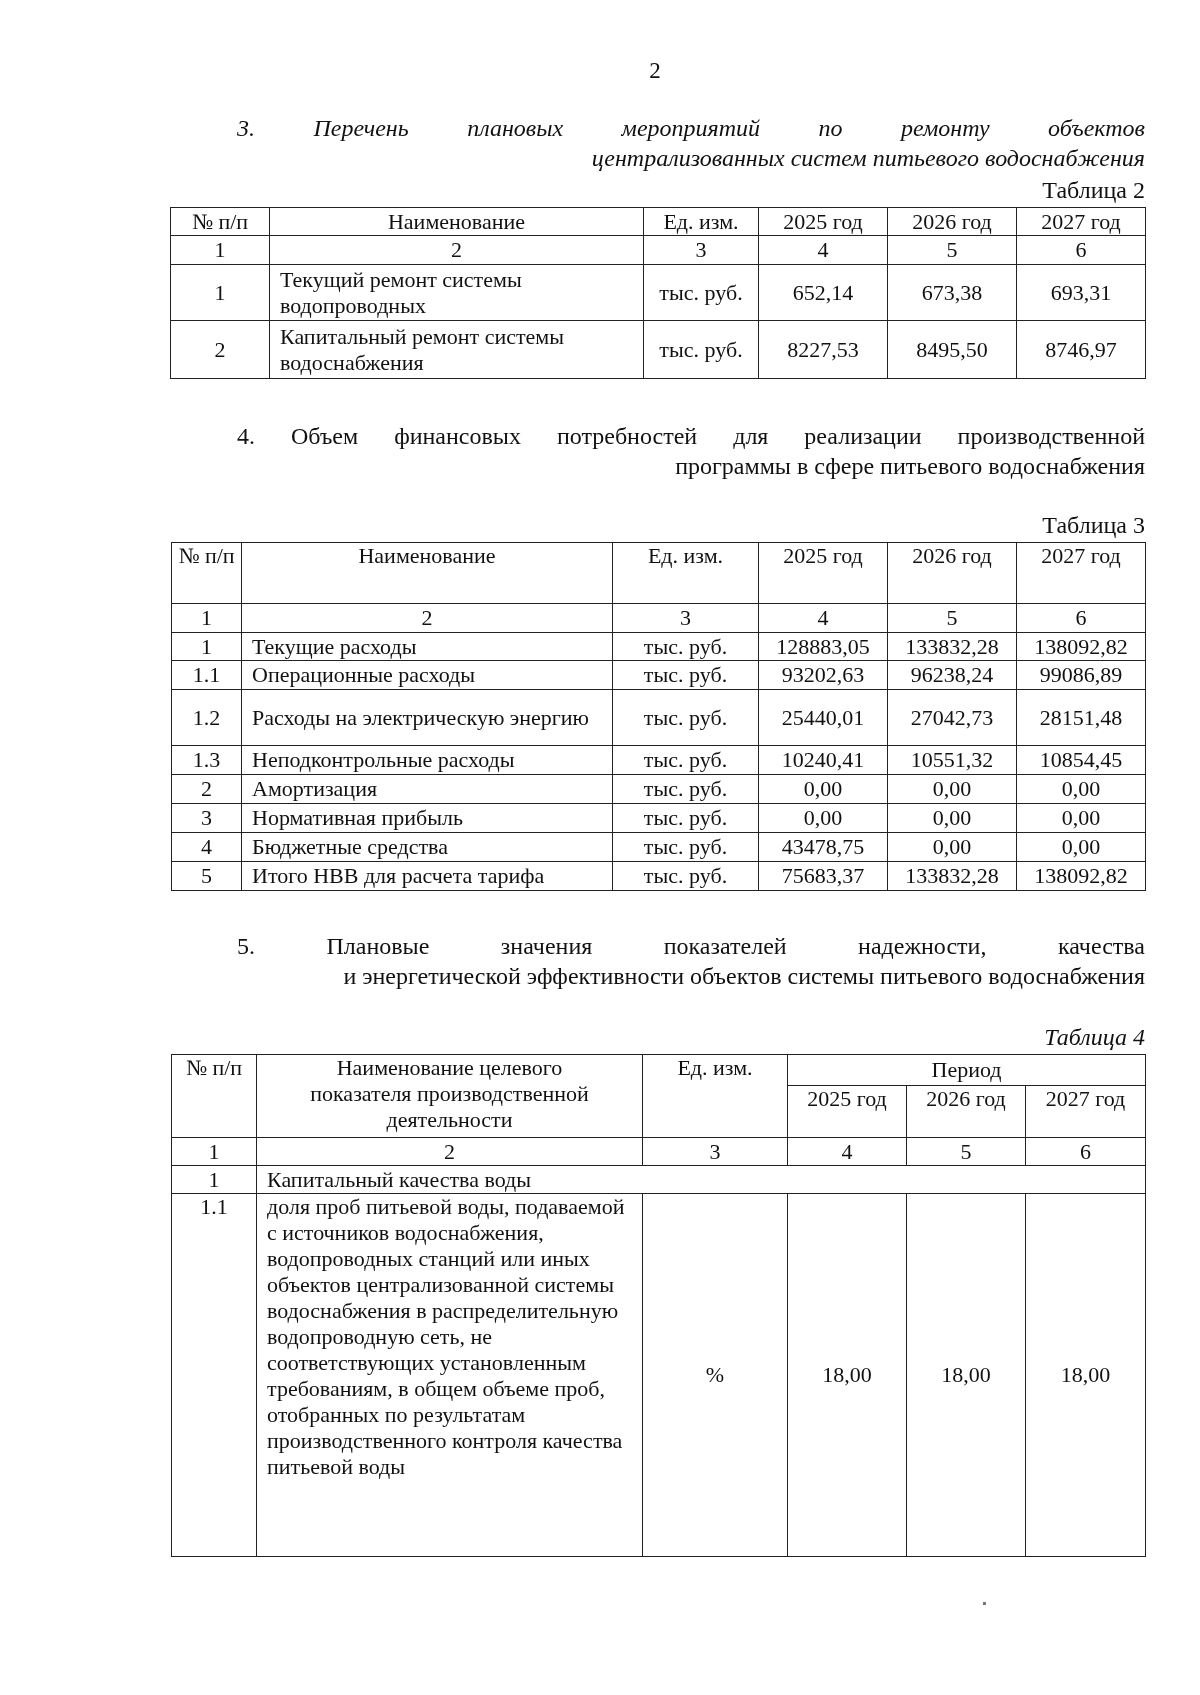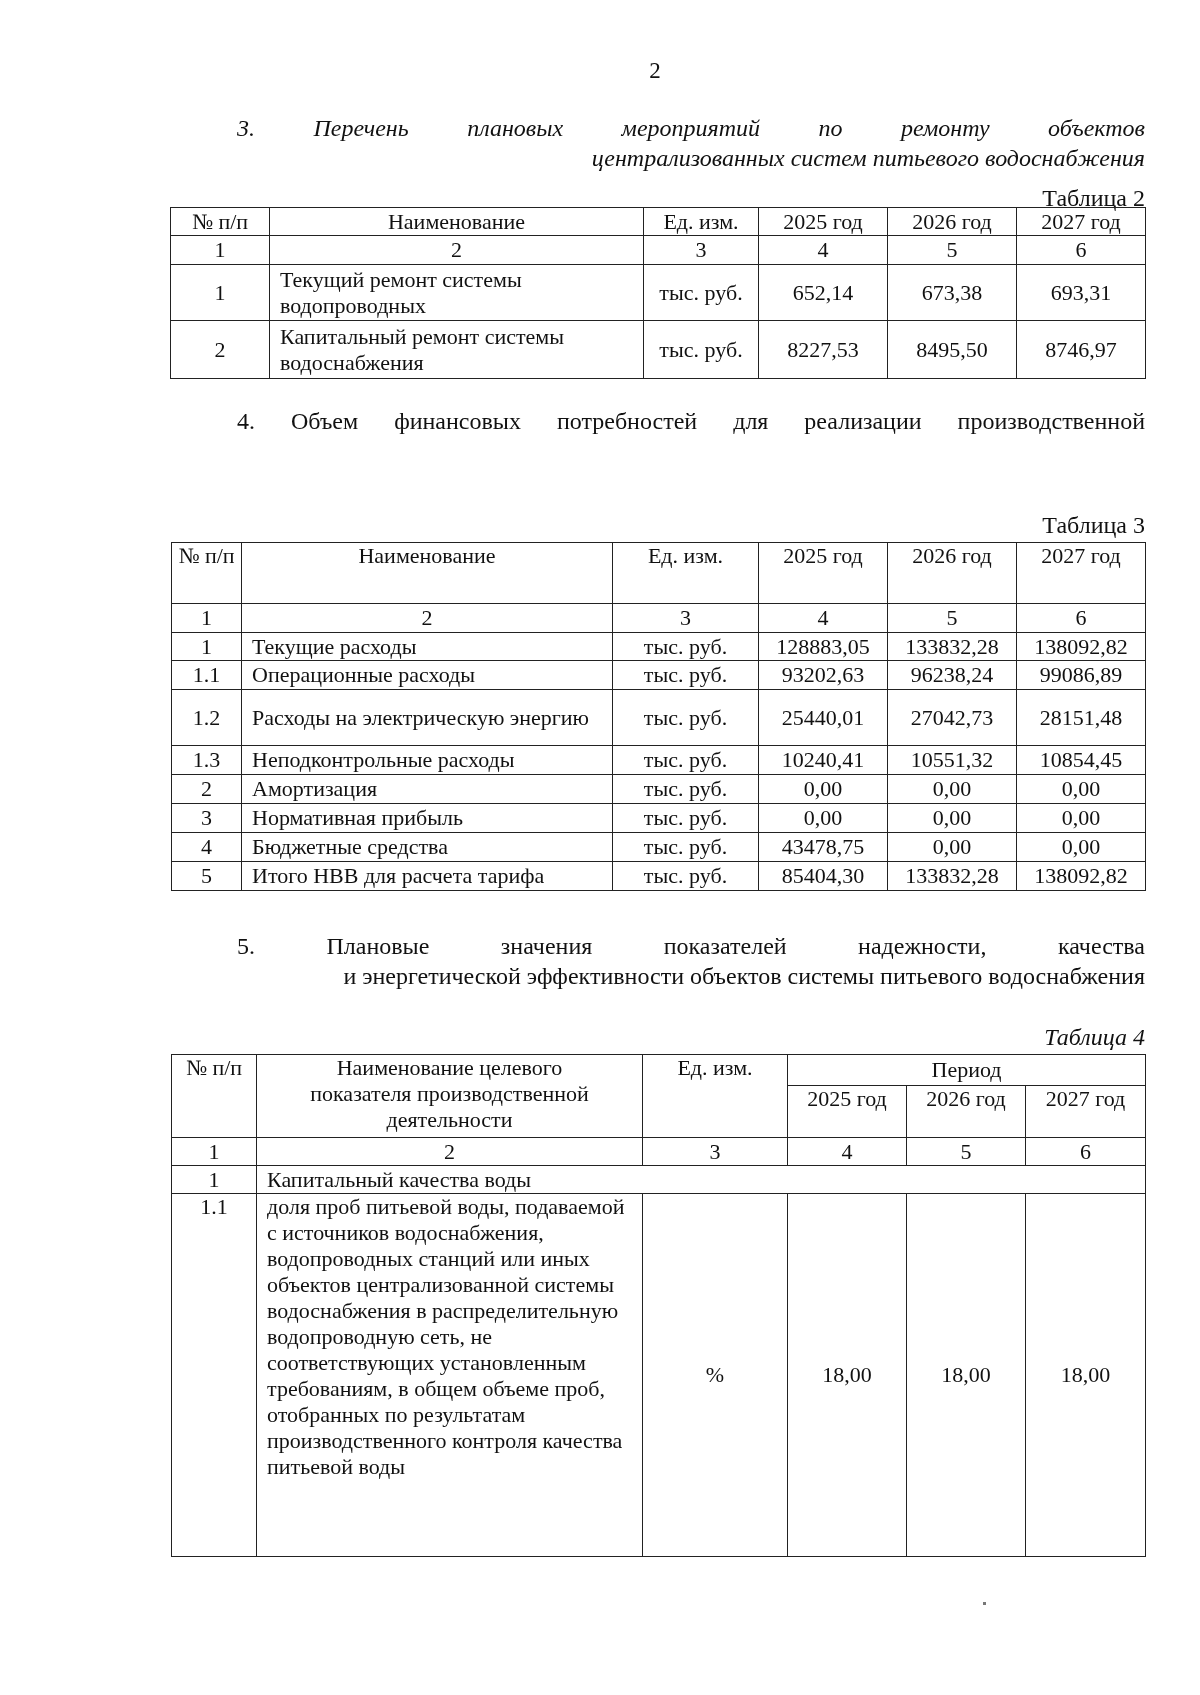--- a/index.html
+++ b/index.html
@@ -19,21 +19,21 @@
 </style>
 </head>
 <body>
 
 <div class="abs page-num">2</div>
 
 <div class="abs para" style="top:113px;font-style:italic;">
   <span class="line1">3. Перечень плановых мероприятий по ремонту объектов</span>
   <span class="line2">централизованных систем питьевого водоснабжения</span>
 </div>
-<div class="abs tcap" style="top:184px;">Таблица 2</div>
+<div class="abs tcap" style="top:176px;">Таблица 2</div>
 
 <table style="left:170px; top:207px; width:975px;">
   <colgroup>
     <col style="width:99px">
       <col style="width:374px">
       <col style="width:115px">
       <col style="width:129px">
       <col style="width:129px">
       <col style="width:129px">
   </colgroup>
@@ -66,22 +66,23 @@
     <td>2</td>
     <td class="l">Капитальный ремонт системы водоснабжения</td>
     <td>тыс. руб.</td>
     <td>8227,53</td>
     <td>8495,50</td>
     <td>8746,97</td>
   </tr>
 </tbody>
   </table>
 
-<div class="abs para" style="top:406px;">
+<div class="abs para" style="top:421px;">
   <span class="line1">4. Объем финансовых потребностей для реализации производственной</span>
+  <span class="line2">программы в сфере питьевого водоснабжения</span>
 </div>
 <div class="abs tcap" style="top:511px;">Таблица 3</div>
 
 <table style="left:171px; top:542px; width:974px;">
   <colgroup>
     <col style="width:70px">
       <col style="width:371px">
       <col style="width:146px">
       <col style="width:129px">
       <col style="width:129px">
@@ -157,21 +158,21 @@
     <td class="l">Бюджетные средства</td>
     <td>тыс. руб.</td>
     <td>43478,75</td>
     <td>0,00</td>
     <td>0,00</td>
   </tr>
   <tr style="height:29px">
     <td>5</td>
     <td class="l">Итого НВВ для расчета тарифа</td>
     <td>тыс. руб.</td>
-    <td>85404,30</td>
+    <td>75683,37</td>
     <td>133832,28</td>
     <td>138092,82</td>
   </tr>
 </tbody>
   </table>
 
 <div class="abs para" style="top:931px;">
   <span class="line1">5. Плановые значения показателей надежности, качества</span>
   <span class="line2">и энергетической эффективности объектов системы питьевого водоснабжения</span>
 </div>

